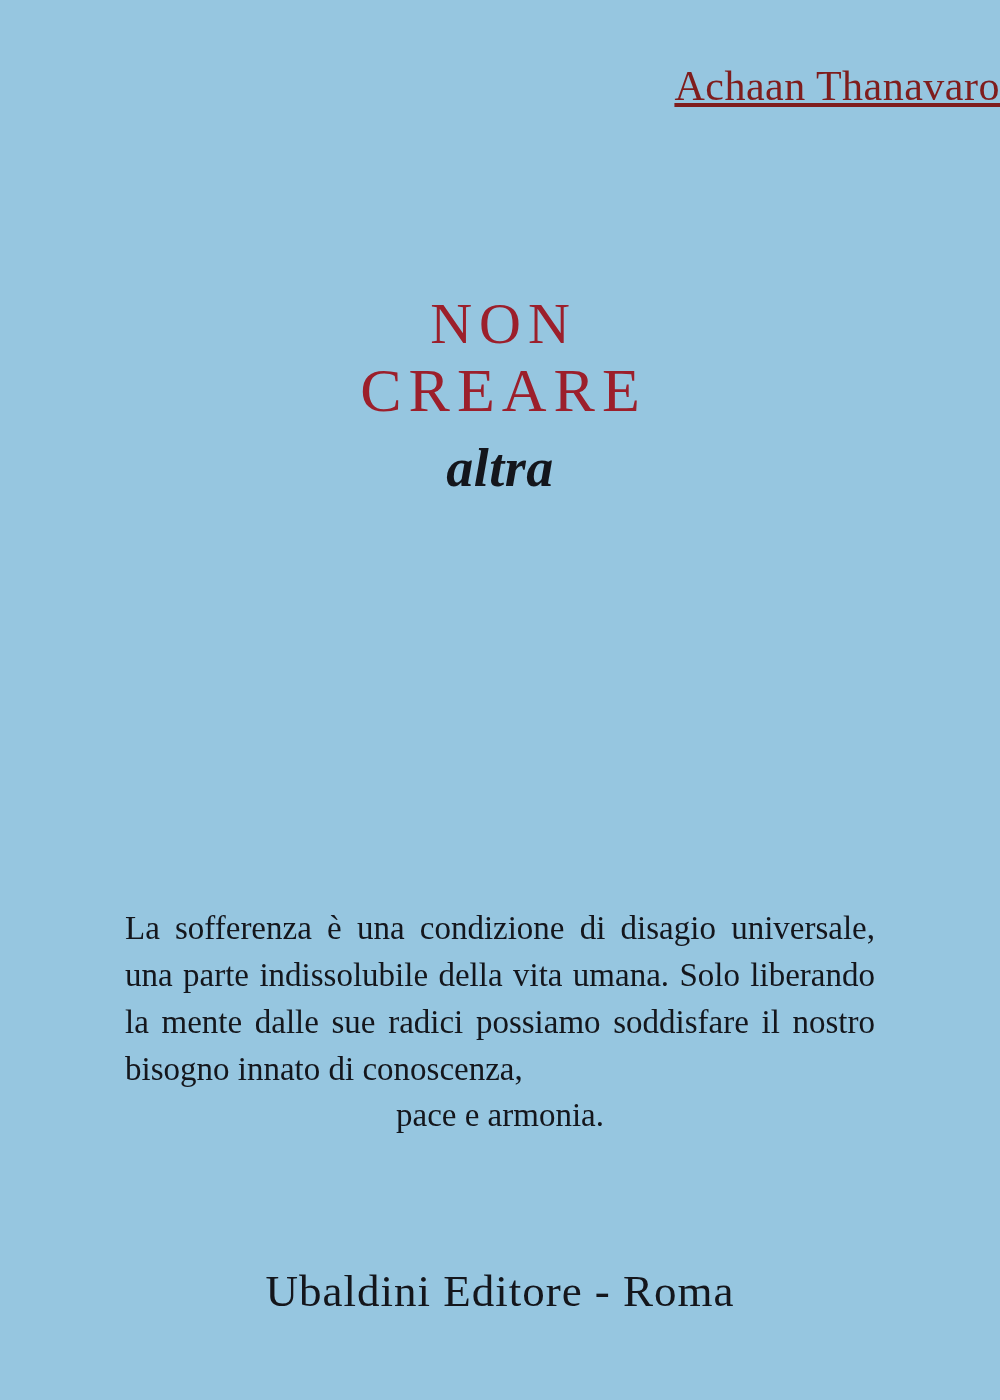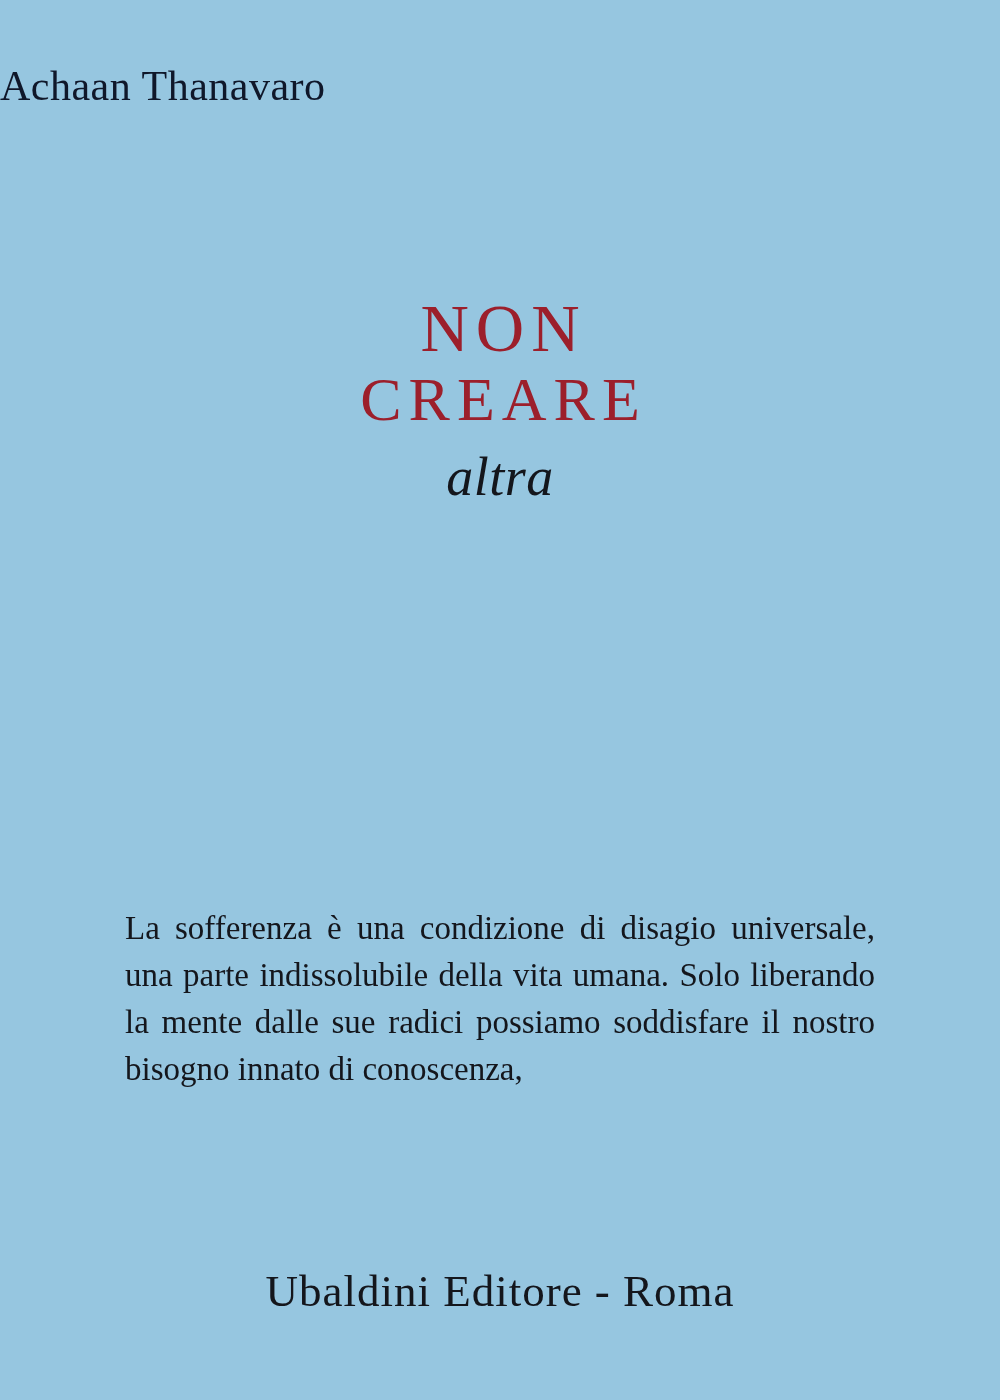--- a/index.html
+++ b/index.html
@@ -18,56 +18,58 @@
     width: 1000px;
     height: 1400px;
     background: #96c6e0;
     box-sizing: border-box;
   }
   .author {
     position: absolute;
     top: 62px;
     left: 0;
     width: 1000px;
-    text-align: left;
+    text-align: right;
     font-family: "Liberation Serif", serif;
     font-size: 42px;
-    color: #0f172a;
+    color: #7f1d1d;
     letter-spacing: 0.5px;
+    text-decoration: underline;
   }
   .title-block {
     position: absolute;
     top: 295px;
     left: 0;
     width: 1000px;
     text-align: center;
   }
   .title-line1 {
     font-family: "Liberation Serif", serif;
-    font-size: 67px;
+    font-size: 58px;
     color: #9c1f2b;
     letter-spacing: 7px;
     line-height: 1.0;
     text-indent: 7px;
   }
   .title-line2 {
     font-family: "Liberation Serif", serif;
     font-size: 62px;
     color: #9c1f2b;
     letter-spacing: 7px;
     line-height: 1.22;
     text-indent: 7px;
   }
   .title-line3 {
     font-family: "Liberation Serif", serif;
     font-style: italic;
     font-size: 54px;
     color: #14161c;
     line-height: 1.45;
     letter-spacing: 0.5px;
+    font-weight: bold;
   }
   .title-line4 {
     font-family: "Liberation Serif", serif;
     font-style: italic;
     font-size: 70px;
     color: #9c1f2b;
     line-height: 1.45;
     letter-spacing: 1px;
   }
   .blurb {
@@ -106,17 +108,18 @@
   <div class="author">Achaan Thanavaro</div>
 
   <div class="title-block">
     <div class="title-line1">NON</div>
     <div class="title-line2">CREARE</div>
     <div class="title-line3">altra</div>
   </div>
 
   <div class="blurb">
     <span>La sofferenza è una condizione di disagio universale, una parte indissolubile della vita umana. Solo liberando la mente dalle sue radici possiamo soddisfare il nostro bisogno innato di conoscenza,</span>
+    <span class="last-line">pace e armonia.</span>
   </div>
 
   <div class="publisher">Ubaldini Editore - Roma</div>
 
 </div>
 
 </body></html>

